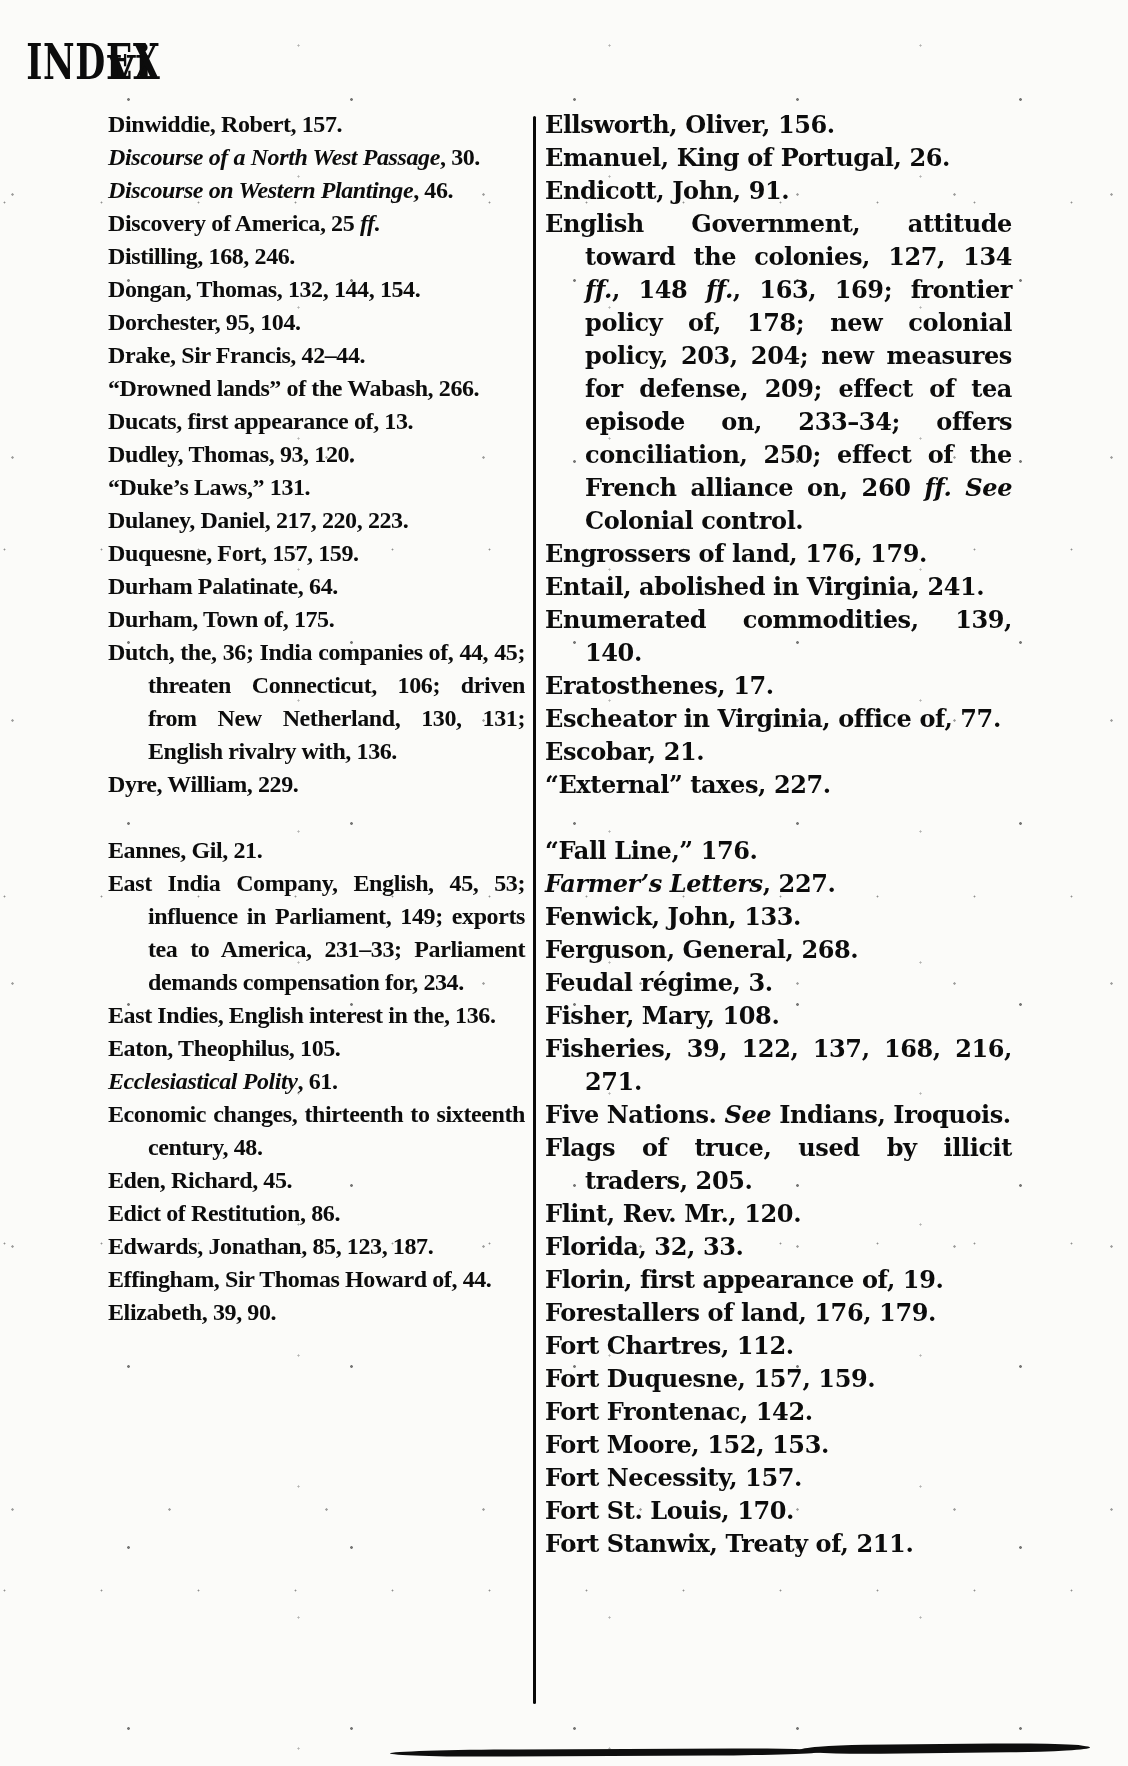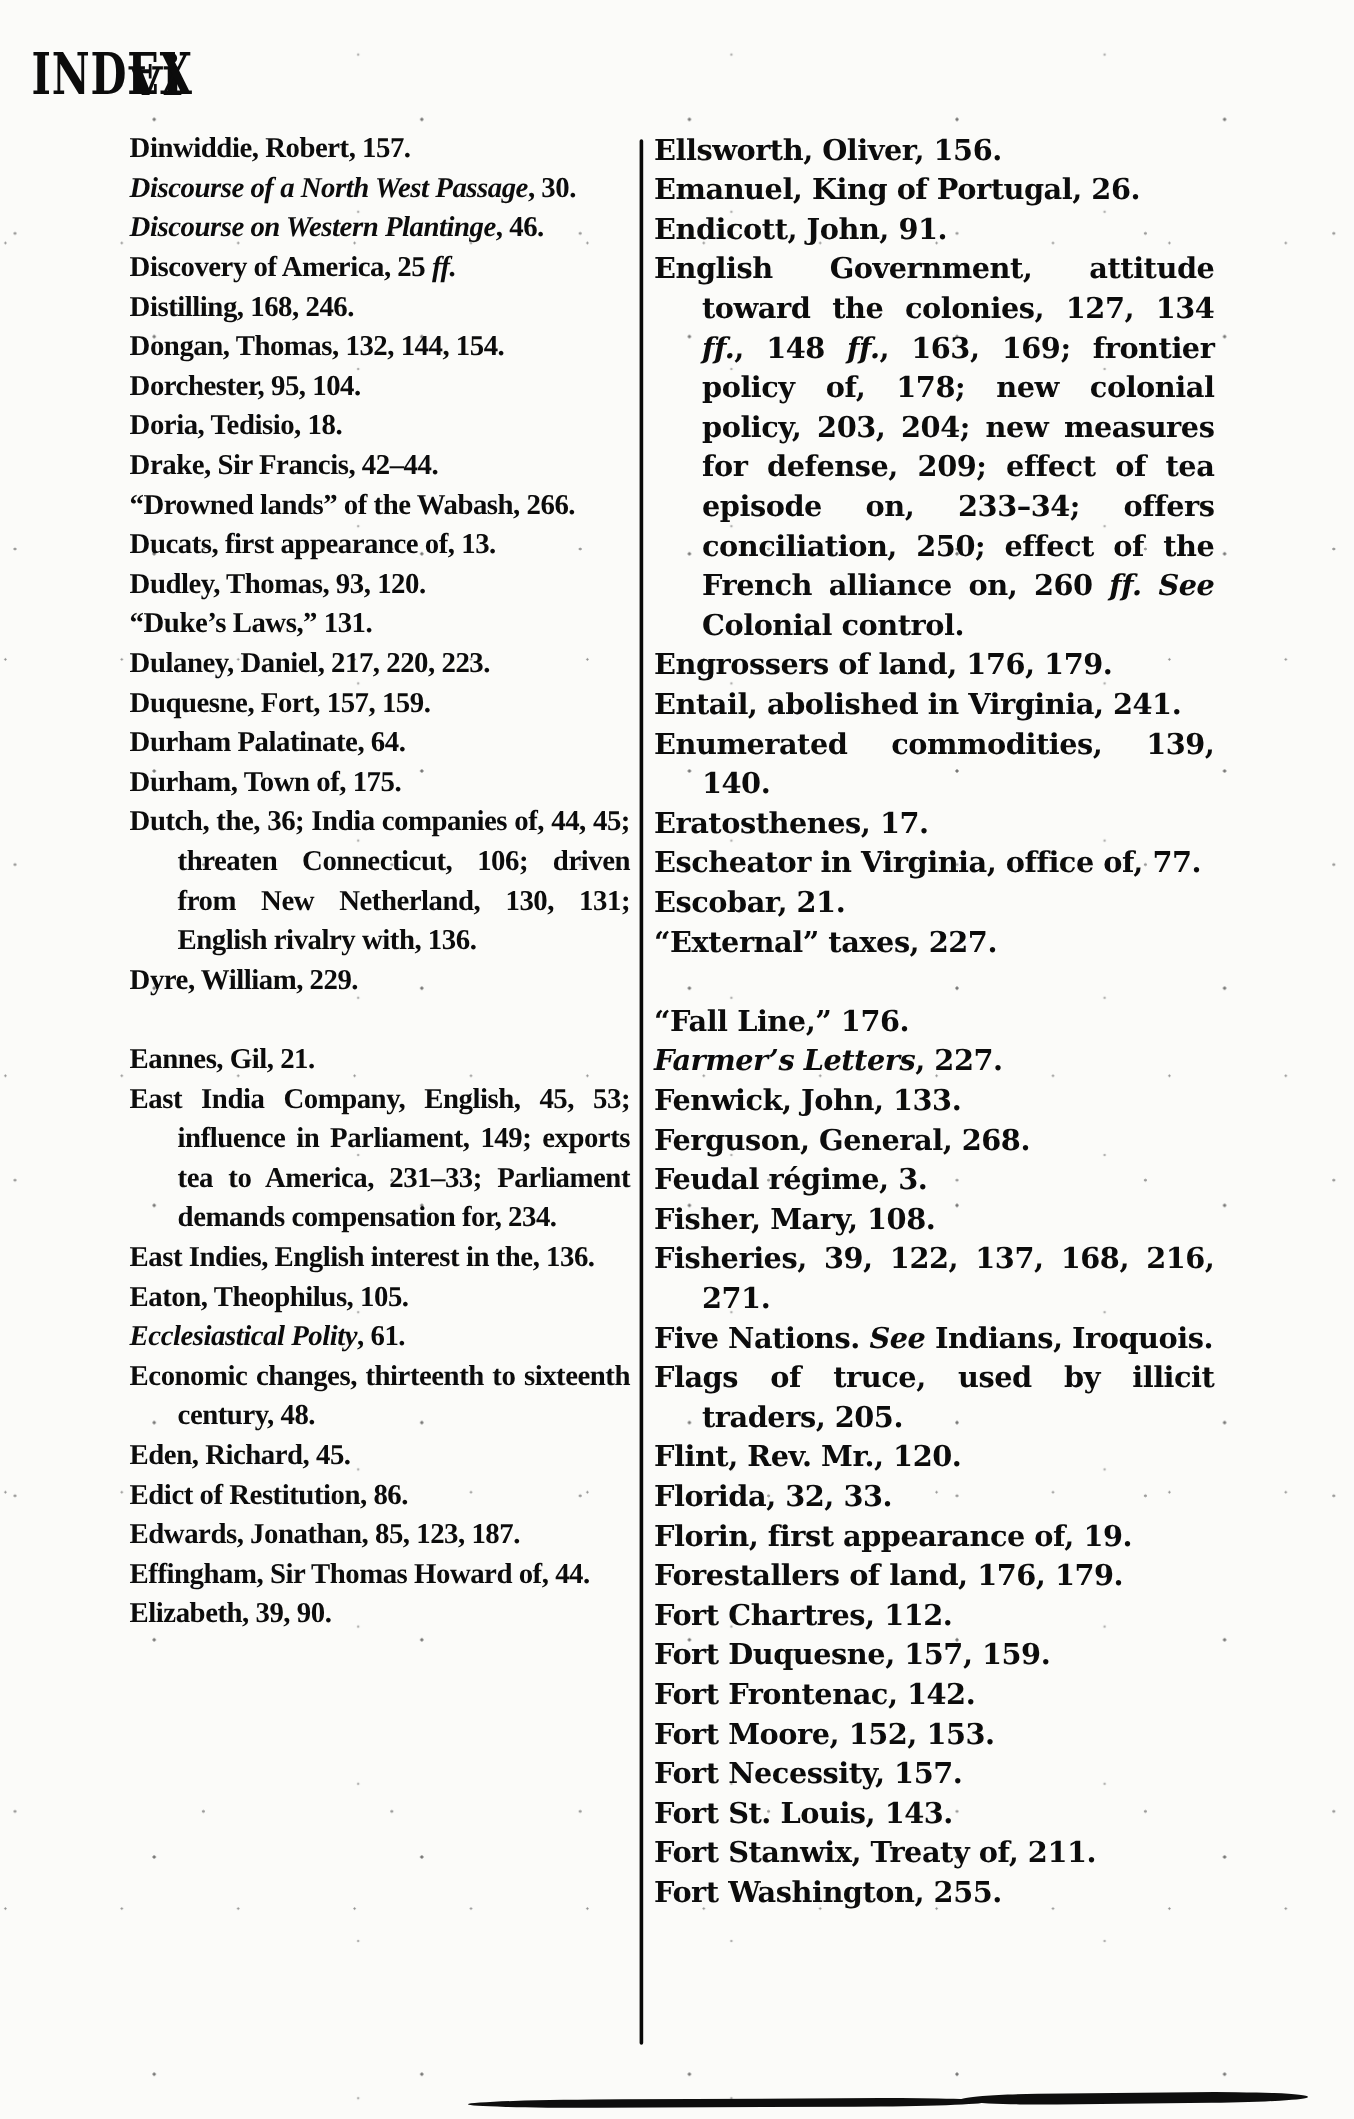--- a/index.html
+++ b/index.html
@@ -100,21 +100,20 @@
 
 <div class="columns">
   <div class="col col-left">
       <p class="entry"><span>Dinwiddie, Robert, 157.</span></p>
       <p class="entry"><i>Discourse of a North West Passage</i><span>, 30.</span></p>
       <p class="entry"><i>Discourse on Western Plantinge</i><span>, 46.</span></p>
       <p class="entry"><span>Discovery of America, 25 </span><i>ff.</i></p>
       <p class="entry"><span>Distilling, 168, 246.</span></p>
       <p class="entry"><span>Dongan, Thomas, 132, 144, 154.</span></p>
       <p class="entry"><span>Dorchester, 95, 104.</span></p>
-      <p class="entry"><span>Doria, Tedisio, 18.</span></p>
       <p class="entry"><span>Drake, Sir Francis, 42–44.</span></p>
       <p class="entry"><span>“Drowned lands” of the Wabash, 266.</span></p>
       <p class="entry"><span>Ducats, first appearance of, 13.</span></p>
       <p class="entry"><span>Dudley, Thomas, 93, 120.</span></p>
       <p class="entry"><span>“Duke’s Laws,” 131.</span></p>
       <p class="entry"><span>Dulaney, Daniel, 217, 220, 223.</span></p>
       <p class="entry"><span>Duquesne, Fort, 157, 159.</span></p>
       <p class="entry"><span>Durham Palatinate, 64.</span></p>
       <p class="entry"><span>Durham, Town of, 175.</span></p>
       <p class="entry"><span>Dutch, the, 36; India companies of, 44, 45; threaten Connecticut, 106; driven from New Netherland, 130, 131; English rivalry with, 136.</span></p>
@@ -155,20 +154,19 @@
       <p class="entry"><span>Flags of truce, used by illicit traders, 205.</span></p>
       <p class="entry"><span>Flint, Rev. Mr., 120.</span></p>
       <p class="entry"><span>Florida, 32, 33.</span></p>
       <p class="entry"><span>Florin, first appearance of, 19.</span></p>
       <p class="entry"><span>Forestallers of land, 176, 179.</span></p>
       <p class="entry"><span>Fort Chartres, 112.</span></p>
       <p class="entry"><span>Fort Duquesne, 157, 159.</span></p>
       <p class="entry"><span>Fort Frontenac, 142.</span></p>
       <p class="entry"><span>Fort Moore, 152, 153.</span></p>
       <p class="entry"><span>Fort Necessity, 157.</span></p>
-      <p class="entry"><span>Fort St. Louis, 143.</span></p>
+      <p class="entry"><span>Fort St. Louis, 170.</span></p>
       <p class="entry"><span>Fort Stanwix, Treaty of, 211.</span></p>
-      <p class="entry"><span>Fort Washington, 255.</span></p>
     </div>
 </div>
 
 <div class="smudge smudge-a"></div>
 <div class="smudge smudge-b"></div>
 
 </body></html>

